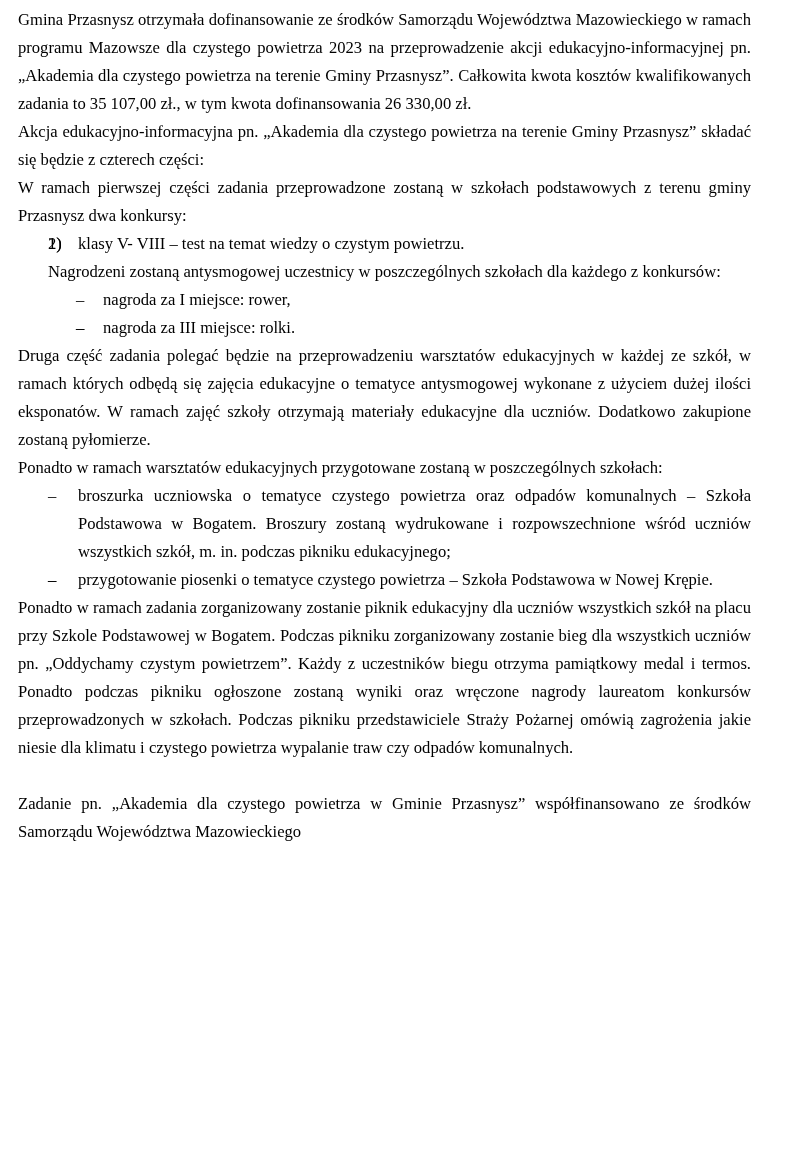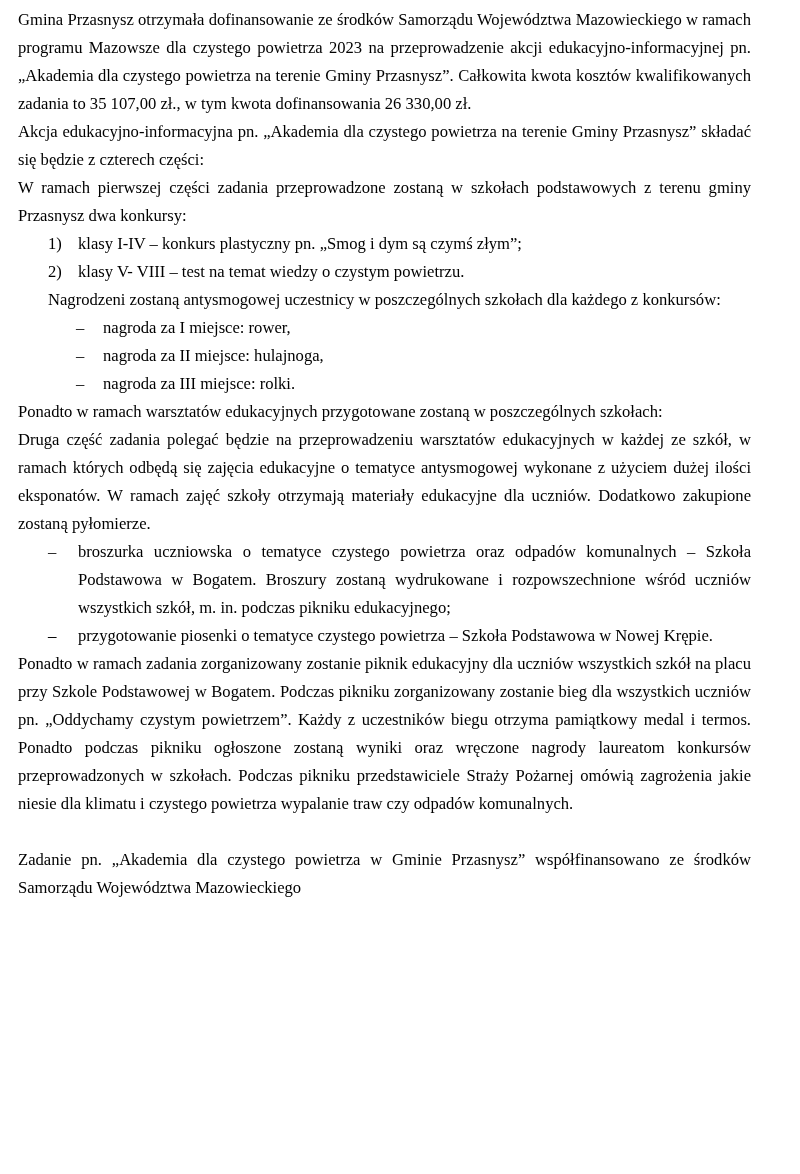--- a/index.html
+++ b/index.html
@@ -141,44 +141,44 @@
   <div class="body-text">
 
     <p class="para">Gmina Przasnysz otrzymała dofinansowanie ze środków Samorządu Województwa Mazowieckiego w ramach programu Mazowsze dla czystego powietrza 2023 na przeprowadzenie akcji edukacyjno-informacyjnej pn. „Akademia dla czystego powietrza na terenie Gminy Przasnysz”. Całkowita kwota kosztów kwalifikowanych zadania to 35 107,00 zł., w tym kwota dofinansowania 26 330,00 zł.</p>
 
     <p class="para">Akcja edukacyjno-informacyjna pn. „Akademia dla czystego powietrza na terenie Gminy Przasnysz” składać się będzie z czterech części:</p>
 
     <p class="para">W ramach pierwszej części zadania przeprowadzone zostaną w szkołach podstawowych z terenu gminy Przasnysz dwa konkursy:</p>
 
     <ol class="num-list">
       <li>
-        <span class="marker">1)</span><span>klasy I-IV – konkurs plastyczny pn. „Smog i dym są czymś złym”;</span>
+        <span class="marker">1)</span>
       </li>
       <li>
         <span class="marker">2)</span><span>klasy V- VIII – test na temat wiedzy o czystym powietrzu.</span>
       </li>
     </ol>
 
     <p class="para-indent">Nagrodzeni zostaną antysmogowej uczestnicy w poszczególnych szkołach dla każdego z konkursów:</p>
 
     <ul class="dash-list-deep">
       <li>
         <span class="marker">–</span><span>nagroda za I miejsce: rower,</span>
       </li>
       <li>
-        <span class="marker">–</span><span>nagroda za II miejsce: hulajnoga,</span>
+        <span class="marker">–</span>
       </li>
       <li>
         <span class="marker">–</span><span>nagroda za III miejsce: rolki.</span>
       </li>
     </ul>
 
+    <p class="para">Druga część zadania polegać będzie na przeprowadzeniu warsztatów edukacyjnych w każdej ze szkół, w ramach których odbędą się zajęcia edukacyjne o tematyce antysmogowej wykonane z użyciem dużej ilości eksponatów. W ramach zajęć szkoły otrzymają materiały edukacyjne dla uczniów. Dodatkowo zakupione zostaną pyłomierze.</p>
+
     <p class="para">Ponadto w ramach warsztatów edukacyjnych przygotowane zostaną w poszczególnych szkołach:</p>
-
-    <p class="para">Druga część zadania polegać będzie na przeprowadzeniu warsztatów edukacyjnych w każdej ze szkół, w ramach których odbędą się zajęcia edukacyjne o tematyce antysmogowej wykonane z użyciem dużej ilości eksponatów. W ramach zajęć szkoły otrzymają materiały edukacyjne dla uczniów. Dodatkowo zakupione zostaną pyłomierze.</p>
 
     <ul class="dash-list">
       <li>
         <span class="marker">–</span><span>broszurka uczniowska o tematyce czystego powietrza oraz odpadów komunalnych – Szkoła Podstawowa w Bogatem. Broszury zostaną wydrukowane i rozpowszechnione wśród uczniów wszystkich szkół, m. in. podczas pikniku edukacyjnego;</span>
       </li>
       <li>
         <span class="marker">–</span>
       </li>
       <li>
         <span class="marker">–</span><span>przygotowanie piosenki o tematyce czystego powietrza – Szkoła Podstawowa w Nowej Krępie.</span>

